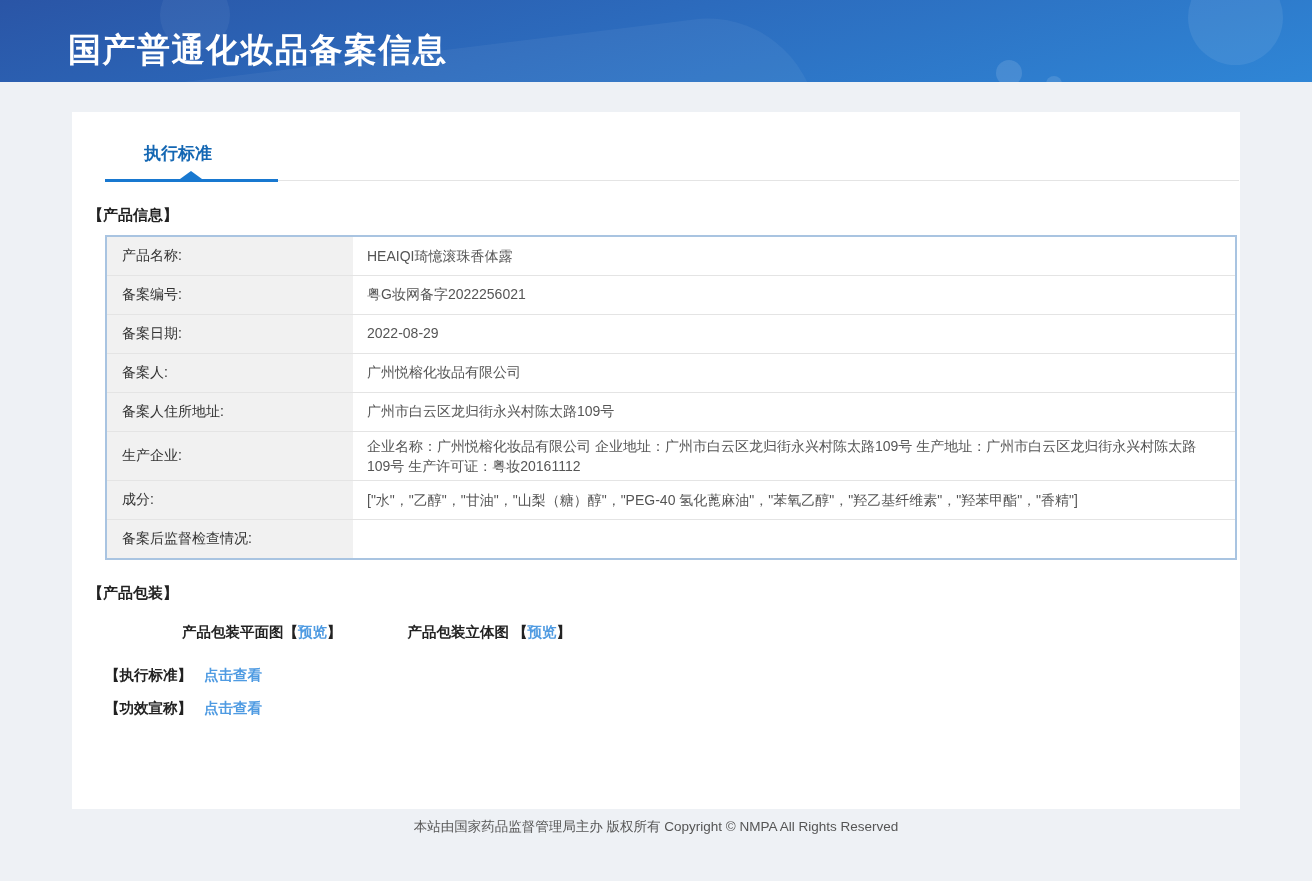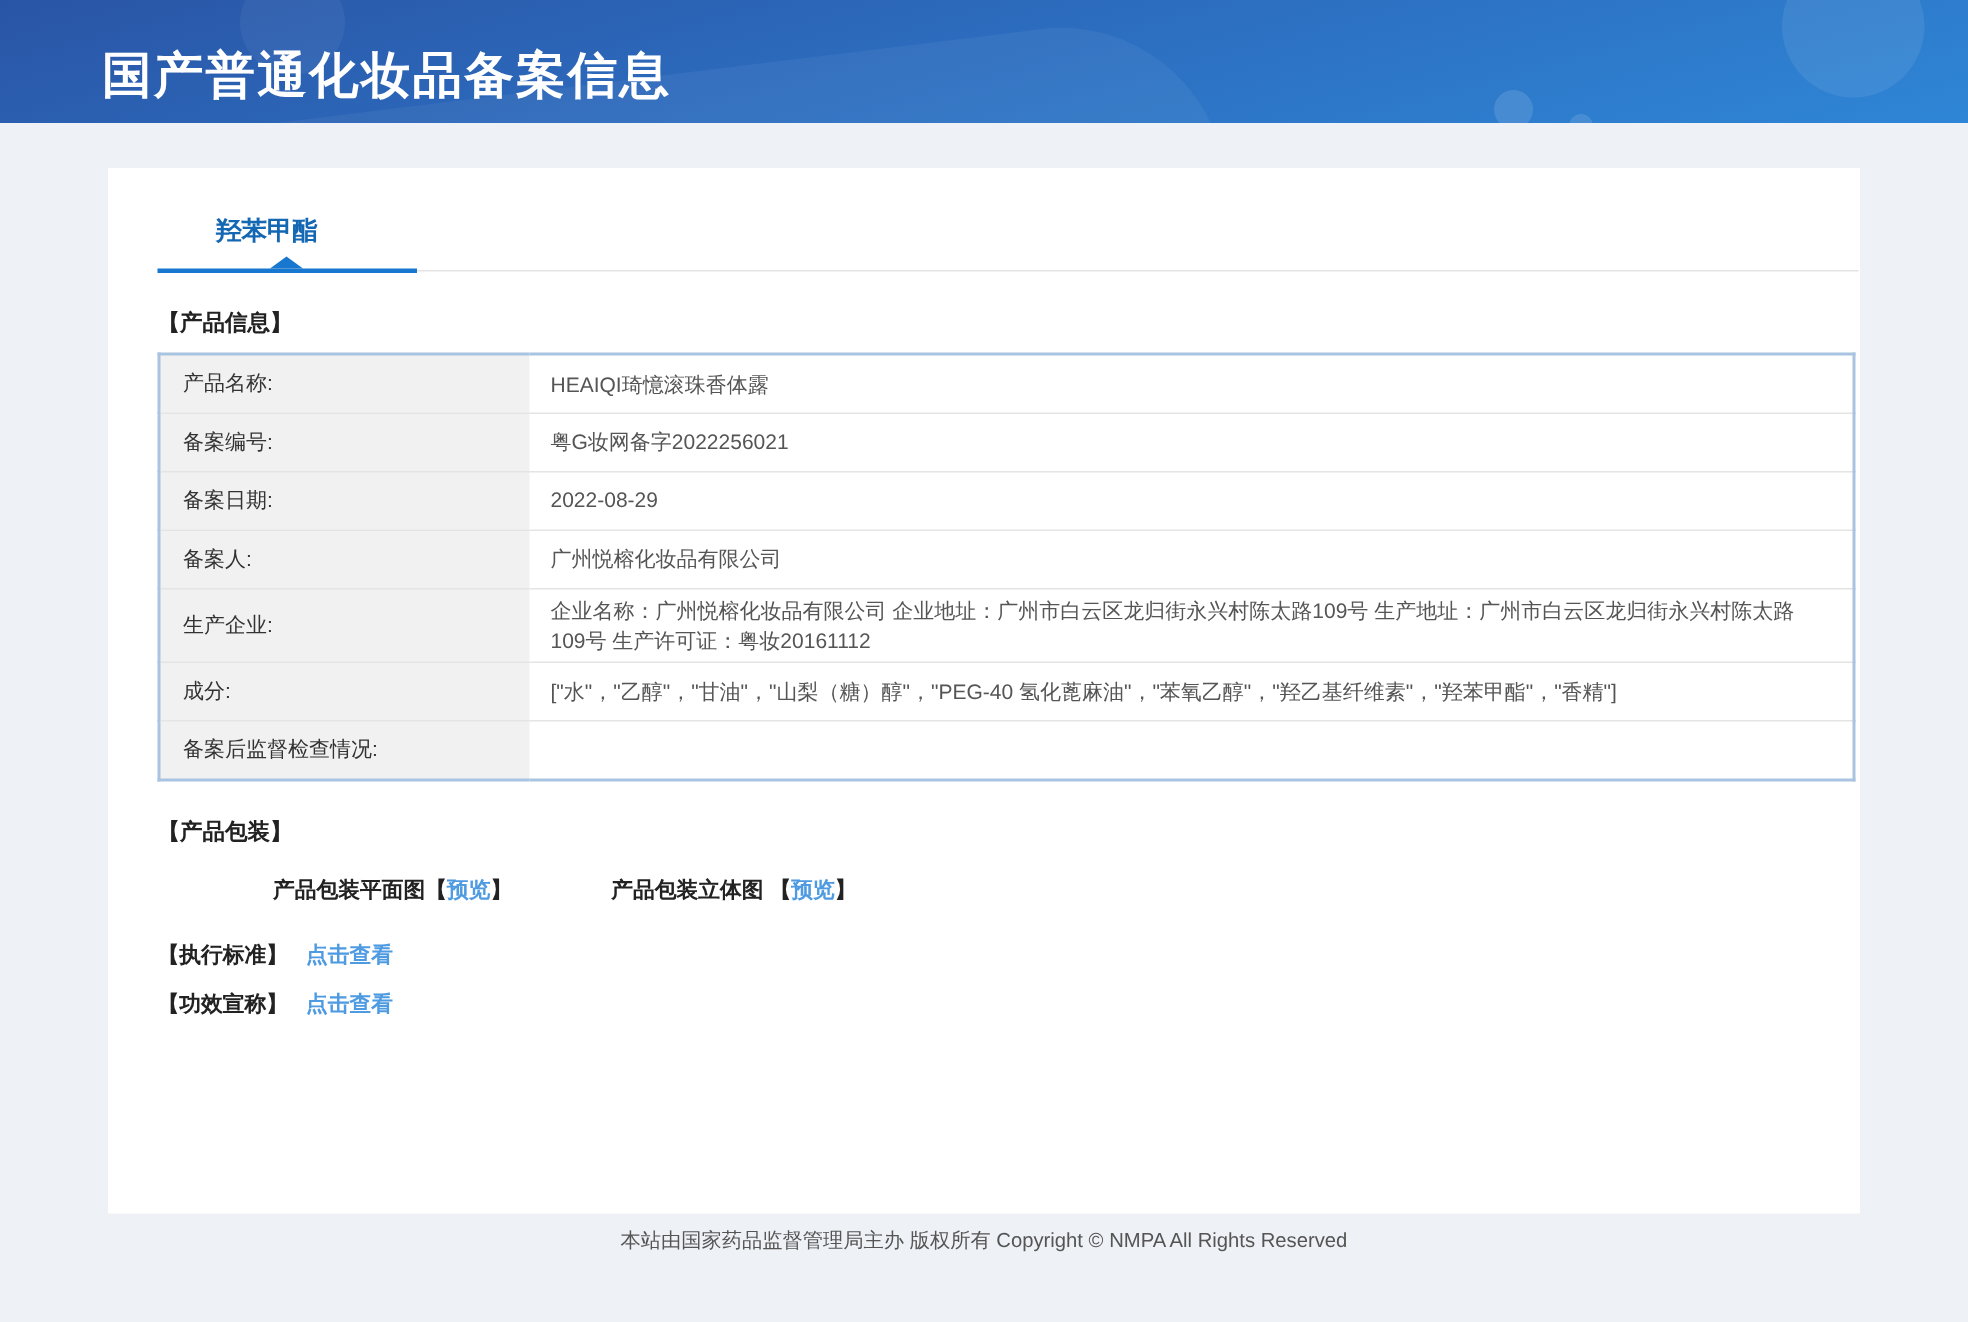--- a/index.html
+++ b/index.html
@@ -75,21 +75,21 @@
   .tab-rule .tri {
     position: absolute; left: 75px; bottom: 3px;
     width: 0; height: 0;
     border-left: 11px solid transparent;
     border-right: 11px solid transparent;
     border-bottom: 8px solid #1878d0;
   }
 
   
   .section-heading {
-    margin: 24px 0 0 33px;
+    margin: 24px 0 0 16px;
     font-size: 15px;
     font-weight: bold;
     color: #222222;
   }
 
   
   table.info {
     margin: 10px 0 0 33px;
     width: 1132px;
     border-collapse: collapse;
@@ -158,21 +158,21 @@
   <div class="deco deco-band"></div>
   <div class="deco deco-c1"></div>
   <div class="deco deco-c2"></div>
   <div class="deco deco-c3"></div>
   <div class="deco deco-c4"></div>
   <div class="header-title">国产普通化妆品备案信息</div>
 </div>
 
 <div class="card">
 
-  <div class="tab-label">羟苯甲酯</div>
+  <div class="tab-label">执行标准</div>
   <div class="tab-rule">
     <div class="gray-line"></div>
     <div class="blue-bar"></div>
     <div class="tri"></div>
   </div>
 
   <div class="section-heading">【产品信息】</div>
 
   <table class="info">
     <tbody>
@@ -185,20 +185,24 @@
         <td>粤G妆网备字2022256021</td>
       </tr>
       <tr>
         <th>备案日期:</th>
         <td>2022-08-29</td>
       </tr>
       <tr>
         <th>备案人:</th>
         <td>广州悦榕化妆品有限公司</td>
       </tr>
+      <tr>
+        <th>备案人住所地址:</th>
+        <td>广州市白云区龙归街永兴村陈太路109号</td>
+      </tr>
       <tr class="tall">
         <th>生产企业:</th>
         <td>企业名称：广州悦榕化妆品有限公司 企业地址：广州市白云区龙归街永兴村陈太路109号 生产地址：广州市白云区龙归街永兴村陈太路109号 生产许可证：粤妆20161112</td>
       </tr>
       <tr>
         <th>成分:</th>
         <td>["水"，"乙醇"，"甘油"，"山梨（糖）醇"，"PEG-40 氢化蓖麻油"，"苯氧乙醇"，"羟乙基纤维素"，"羟苯甲酯"，"香精"]</td>
       </tr>
       <tr>
         <th>备案后监督检查情况:</th>

